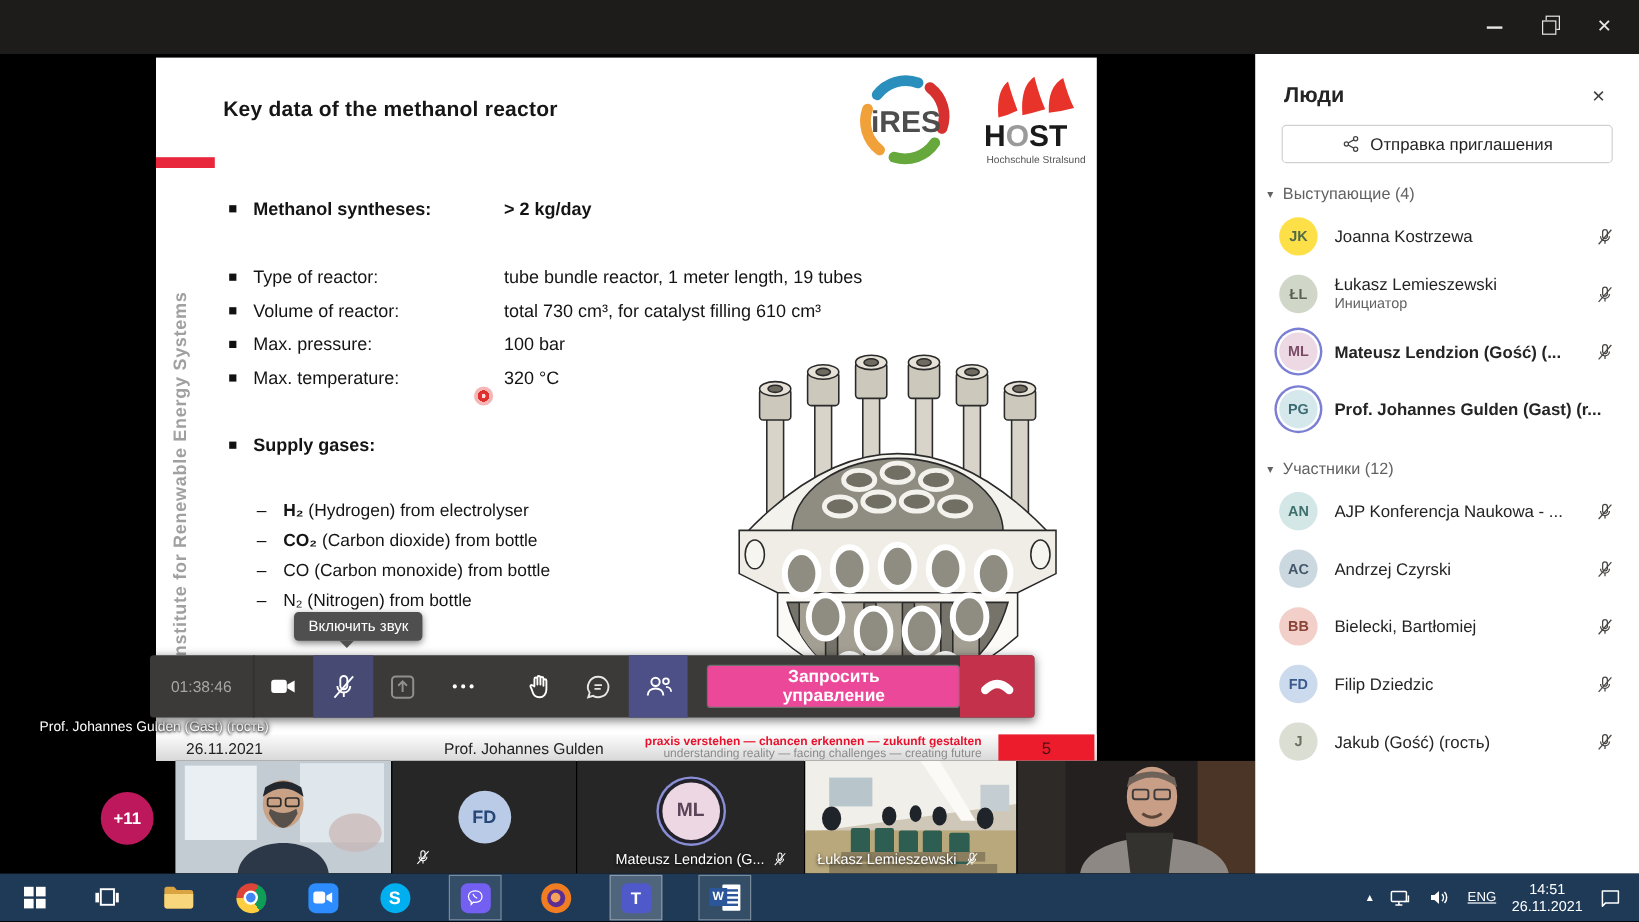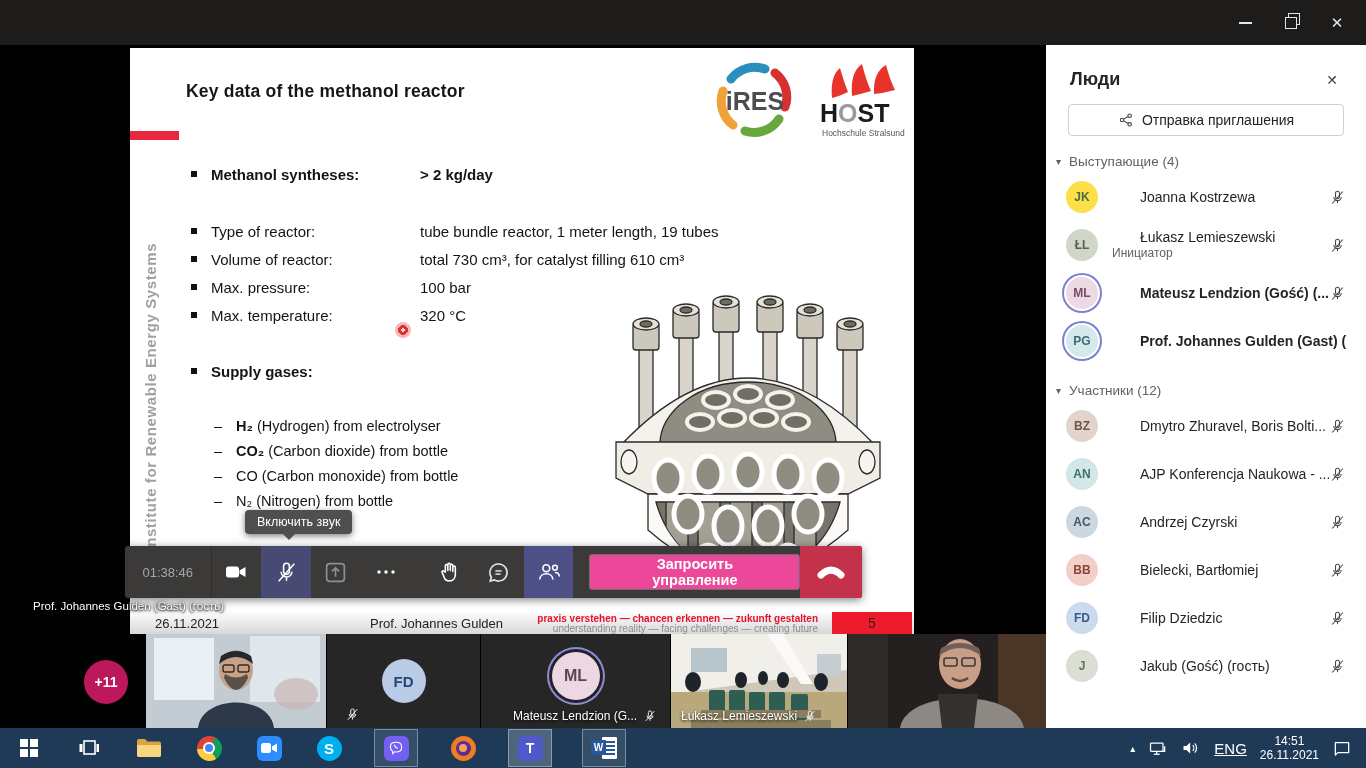--- a/index.html
+++ b/index.html
@@ -78,37 +78,37 @@
   .p-close{background:none;border:none;font-size:14px;color:#424242;cursor:pointer;padding:2px 6px;}
   .invite{margin:14px 22px 0 22px;width:276px;height:32px;background:#fff;border:1px solid #d1d1d1;border-radius:4px;
     display:flex;align-items:center;justify-content:center;gap:8px;font-size:14px;color:#242424;cursor:pointer;font-family:inherit;}
   .sect{display:flex;align-items:center;gap:8px;margin:18px 0 4px 10px;font-size:13.5px;color:#616161;cursor:pointer;}
   .tri{font-size:10px;color:#616161;}
   .prow{display:flex;align-items:center;height:48px;padding:0 20px;}
   .avat{width:32px;height:32px;border-radius:50%;display:flex;align-items:center;justify-content:center;
     font-size:12px;font-weight:bold;flex:none;}
   .ring{box-shadow:0 0 0 2px #fff,0 0 0 4px #7b7fd4;}
   .pinfo{margin-left:14px;flex:1;min-width:0;display:flex;flex-direction:column;justify-content:center;}
-  .pname{font-size:14px;color:#242424;white-space:nowrap;overflow:hidden;line-height:17px;margin-left:28px;}
+  .pname{font-size:14px;color:#242424;white-space:nowrap;overflow:hidden;line-height:17px;}
   .pname.bold{font-weight:bold;}
   .psub{font-size:12px;color:#616161;line-height:15px;}
   .row-mic{color:#484644;flex:none;}
   .av-jk{background:#fde047;color:#4e6b4a}.av-ll{background:#d0d6c8;color:#5b6152}
   .av-ml{background:#ecd9e4;color:#7a4a66}.av-pg{background:#d5e9ec;color:#3c6b74}
   .av-bz{background:#e2d4cc;color:#6e5648}.av-an{background:#d2e7e6;color:#3f6f6d}
   .av-ac{background:#ccd8e0;color:#44576a}.av-bb{background:#f2cfc8;color:#8a4438}
   .av-fd{background:#ccdaee;color:#3a5a8c}.av-j{background:#dbded2;color:#6a6f60}
   
   .taskbar{position:absolute;left:0;top:728px;width:1366px;height:40px;background:#1e3a57;z-index:40;display:flex;align-items:center;}
   .tb-apps{display:flex;align-items:center;gap:30px;padding-left:14px;}
   .app{width:30px;height:40px;display:flex;align-items:center;justify-content:center;background:none;border:none;cursor:pointer;padding:0;flex:none;}
   .app.active{width:44px;background:rgba(255,255,255,.10);border:1px solid rgba(255,255,255,.35);height:38px;}
   .app.focused{background:rgba(255,255,255,.22);}
   .tray{position:absolute;right:0;top:0;height:40px;display:flex;align-items:center;gap:13px;padding-right:14px;color:#fff;}
-  .tray-lang{font-size:15px;text-decoration:underline;}
+  .tray-lang{font-size:11px;text-decoration:underline;}
   .tray-clock{font-size:12px;line-height:14px;text-align:center;}
   .chev{font-size:10px;color:#fff;}
   
   .chrome-ic{width:25px;height:25px;border-radius:50%;position:relative;
     background:conic-gradient(from -90deg,#db4437 0 33%,#0f9d58 33% 66%,#ffcd40 66% 100%);}
   .chrome-ic::before{content:"";position:absolute;left:6.5px;top:6.5px;width:12px;height:12px;border-radius:50%;background:#fff;}
   .chrome-ic::after{content:"";position:absolute;left:8.5px;top:8.5px;width:8px;height:8px;border-radius:50%;background:#4285f4;}
   .skype-ic{width:25px;height:25px;border-radius:50%;background:#00aff0;color:#fff;font-weight:bold;font-size:15px;
     display:flex;align-items:center;justify-content:center;}
   .zoom-ic{width:25px;height:25px;border-radius:6px;background:#2d8cff;display:flex;align-items:center;justify-content:center;}
@@ -486,29 +486,20 @@
       <div class="pinfo">
           <span class="pname bold">Prof. Johannes Gulden (Gast) (r...</span>
         </div>
     </div>
 
     <div class="sect">
       <span class="tri">▾</span>
       <span>Участники (12)</span>
     </div>
 
-    <div class="prow">
-      <span class="avat av-bz">BZ</span>
-      <div class="pinfo">
-          <span class="pname">Dmytro Zhuravel, Boris Bolti...</span>
-        </div>
-      <svg class="row-mic" width="17" height="17" viewBox="0 0 24 24">
-          <use href="#ic-micoff"></use>
-        </svg>
-    </div>
     <div class="prow">
       <span class="avat av-an">AN</span>
       <div class="pinfo">
           <span class="pname">AJP Konferencja Naukowa - ...</span>
         </div>
       <svg class="row-mic" width="17" height="17" viewBox="0 0 24 24">
           <use href="#ic-micoff"></use>
         </svg>
     </div>
     <div class="prow">

